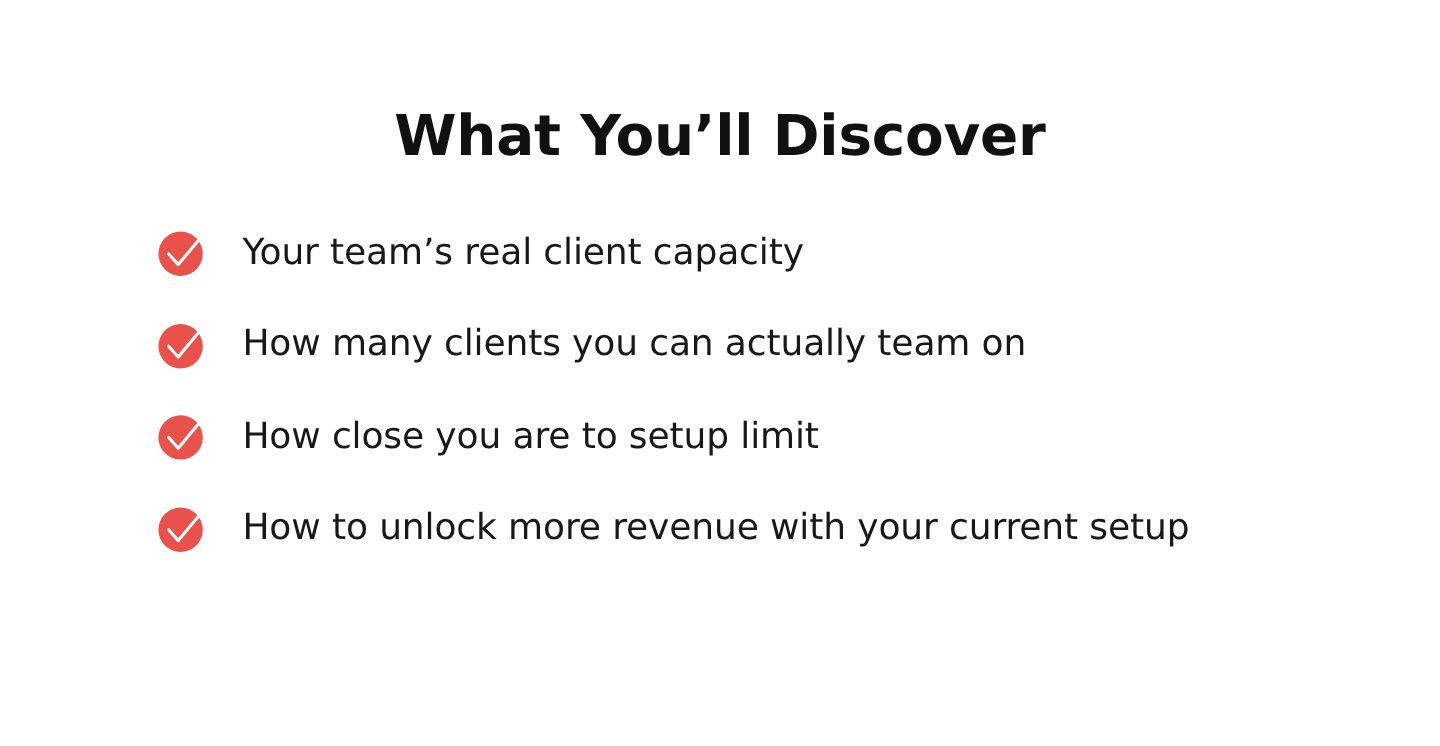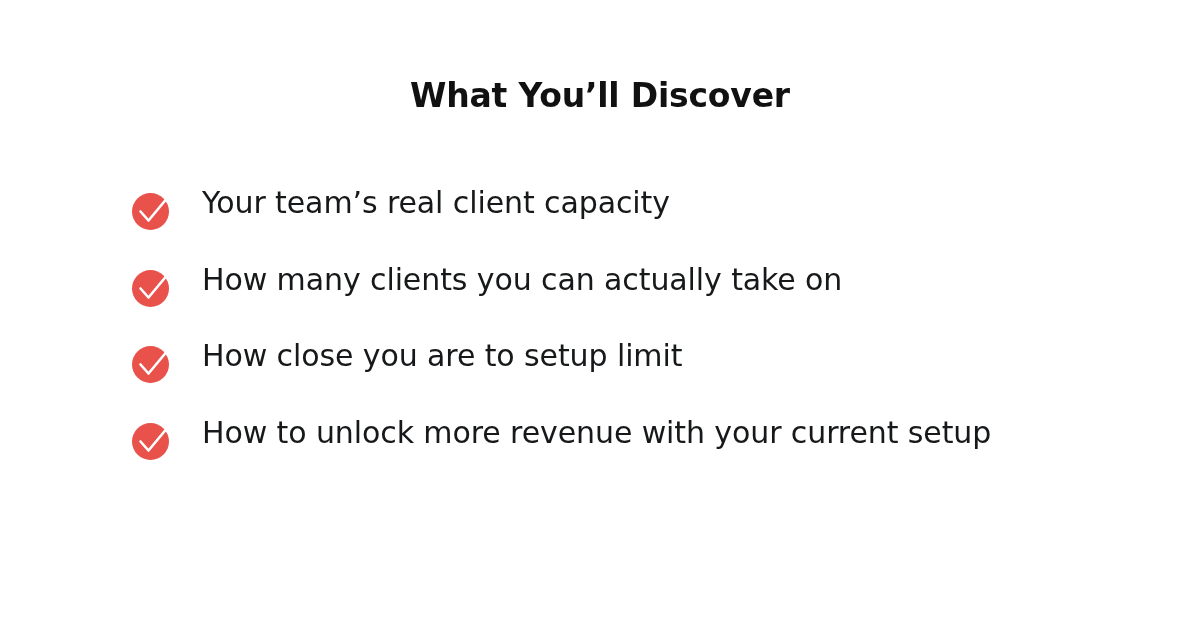--- a/index.html
+++ b/index.html
@@ -23,41 +23,42 @@
   }
 
   
   .title {
     position: absolute;
     top: 54px;
     left: 0;
     width: 1200px;
     text-align: center;
     font-family: "DejaVu Sans", sans-serif;
-    font-size: 33px;
+    font-size: 47px;
     font-weight: 700;
     letter-spacing: -0.2px;
     color: #111111;
     line-height: 1.22;
     white-space: nowrap;
   }
 
   
   .checklist {
     position: absolute;
     top: 186px;
     left: 128px;
     width: 1000px;
     list-style: none;
     margin: 0;
     padding: 0;
   }
 
   .check-row {
     display: flex;
+    align-items: center;
     height: 48px;
     margin-bottom: 28.5px;
   }
   .check-row:last-child {
     margin-bottom: 0;
   }
 
   .check-icon {
     position: relative;
     flex: 0 0 auto;
@@ -102,21 +103,21 @@
       <span class="check-label">Your team’s real client capacity</span>
     </li>
 
     <li class="check-row">
       <span class="check-icon">
         <svg viewBox="0 0 48 48" xmlns="http://www.w3.org/2000/svg">
           <circle cx="22.5" cy="25.5" r="18.5" fill="#E8524A"></circle>
           <path d="M12.5 25.5 L20.5 34.5 L43 7.5" fill="none" stroke="#FFFFFF" stroke-width="2.6" stroke-linecap="round" stroke-linejoin="round"></path>
         </svg>
       </span>
-      <span class="check-label">How many clients you can actually take on</span>
+      <span class="check-label">How many clients you can actually team on</span>
     </li>
 
     <li class="check-row">
       <span class="check-icon">
         <svg viewBox="0 0 48 48" xmlns="http://www.w3.org/2000/svg">
           <circle cx="22.5" cy="25.5" r="18.5" fill="#E8524A"></circle>
           <path d="M12.5 25.5 L20.5 34.5 L43 7.5" fill="none" stroke="#FFFFFF" stroke-width="2.6" stroke-linecap="round" stroke-linejoin="round"></path>
         </svg>
       </span>
       <span class="check-label">How close you are to setup limit</span>

